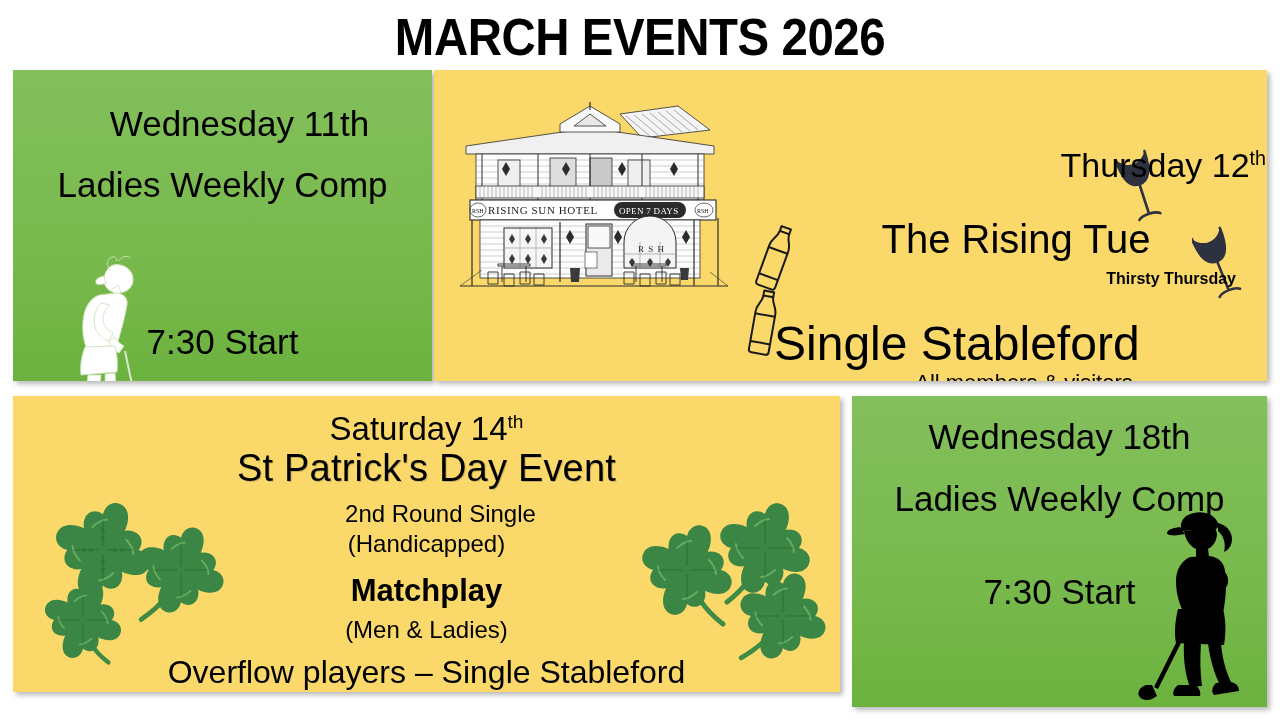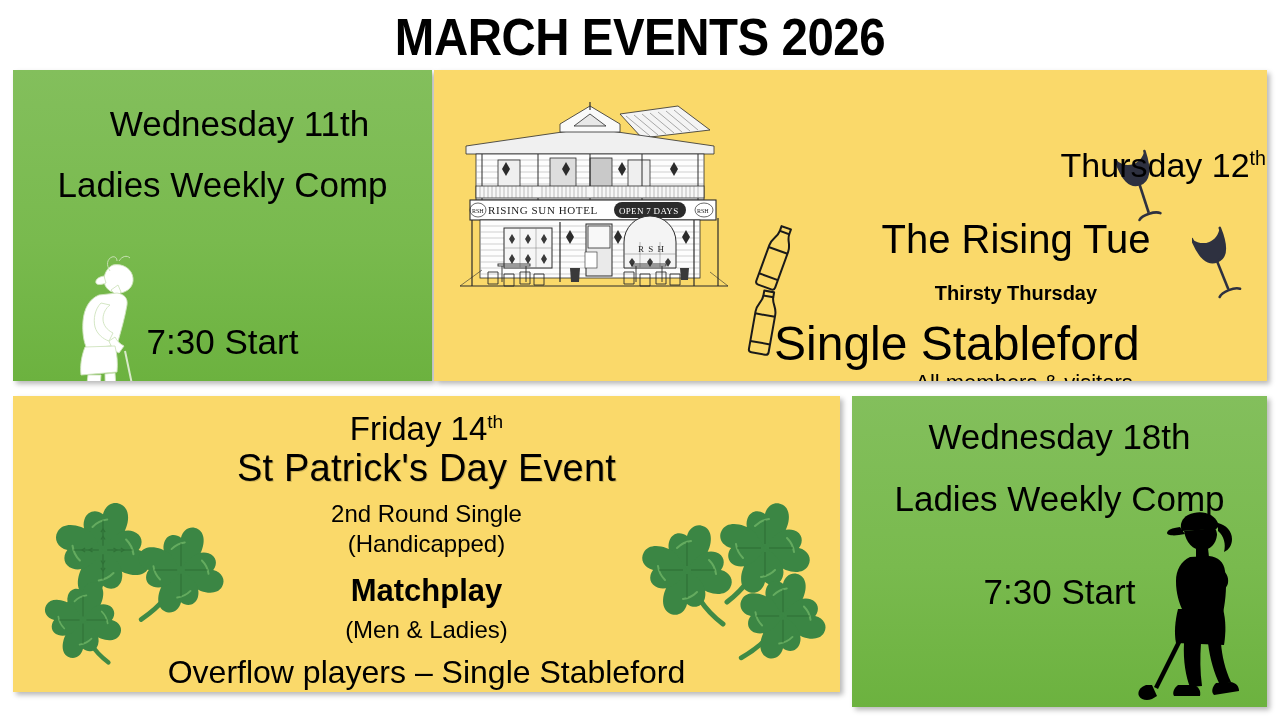--- a/index.html
+++ b/index.html
@@ -59,31 +59,31 @@
   }
 
   
   #wed11-date  { left: 0; top: 34px;  width: 453px; text-align: center; font-size: 35px; }
   #wed11-title { left: 0; top: 95px;  width: 419px; text-align: center; font-size: 35px; }
   #wed11-start { left: 0; top: 252px; width: 419px; text-align: center; font-size: 35px; }
 
   
   #thu12-date   { left: 362px; top: 76px;  width: 470px; text-align: right; font-size: 34px; }
   #thu12-venue  { left: 362px; top: 147px; width: 440px; text-align: center; font-size: 40px; }
-  #thu12-sub    { left: 362px; top: 212px; width: 440px; text-align: center; font-size: 20px; font-weight: bold; }
+  #thu12-sub    { left: 362px; top: 200px; width: 440px; text-align: right; font-size: 16px; font-weight: bold; }
   #thu12-format { left: 340px; top: 246px; width: 490px; font-size: 48px; }
   #thu12-note1  { left: 340px; top: 300px; width: 500px; text-align: center; font-size: 22px; }
   .sup { font-size: 0.58em; vertical-align: super; }
 
   
   #stp-date   { left: 0; top: 14px;  width: 827px; text-align: center; font-size: 33px; }
   #stp-event  { left: 0; top: 51px;  width: 827px; text-align: center; font-size: 38px;
                 font-weight: normal; color: #000000; letter-spacing: 0.2px;
                 text-shadow: 1px 1px 0 rgba(0,0,0,0.18); }
-  #stp-l1     { left: 0; top: 104px; width: 827px; text-align: center; font-size: 24px; }
+  #stp-l1     { left: 0; top: 104px; width: 827px; text-align: center; font-size: 24px; padding-left: 14px; }
   #stp-l2     { left: 0; top: 134px; width: 827px; text-align: center; font-size: 24px; }
   #stp-match  { left: 0; top: 177px; width: 827px; text-align: center; font-size: 31px; font-weight: bold; }
   #stp-l3     { left: 0; top: 220px; width: 827px; text-align: center; font-size: 24px; }
   #stp-l4     { left: 0; top: 258px; width: 827px; text-align: center; font-size: 32px; }
 
   
   #wed18-date  { left: 0; top: 21px;  width: 415px; text-align: center; font-size: 35px; }
   #wed18-title { left: 0; top: 83px;  width: 415px; text-align: center; font-size: 35px; }
   #wed18-start { left: 0; top: 176px; width: 415px; text-align: center; font-size: 35px; }
 
@@ -527,21 +527,21 @@
         <g stroke="#2c6b33" stroke-width="1.2" fill="none" opacity="0.75">
           <path d="M0 -4 v-24"></path>
             <path d="M4 0 h24"></path>
             <path d="M0 4 v24"></path>
             <path d="M-4 0 h-24"></path>
         </g>
       </g>
     </g>
   </svg>
 
-  <div class="ln" id="stp-date"><span>Friday 14</span><span class="sup">th</span></div>
+  <div class="ln" id="stp-date"><span>Saturday 14</span><span class="sup">th</span></div>
   <div class="ln" id="stp-event">St Patrick's Day Event</div>
   <div class="ln" id="stp-l1">2nd Round Single</div>
   <div class="ln" id="stp-l2">(Handicapped)</div>
   <div class="ln" id="stp-match">Matchplay</div>
   <div class="ln" id="stp-l3">(Men &amp; Ladies)</div>
   <div class="ln" id="stp-l4">Overflow players – Single  Stableford</div>
 </div>
 
 <div class="panel panel-green" id="panel-wed18">
 

